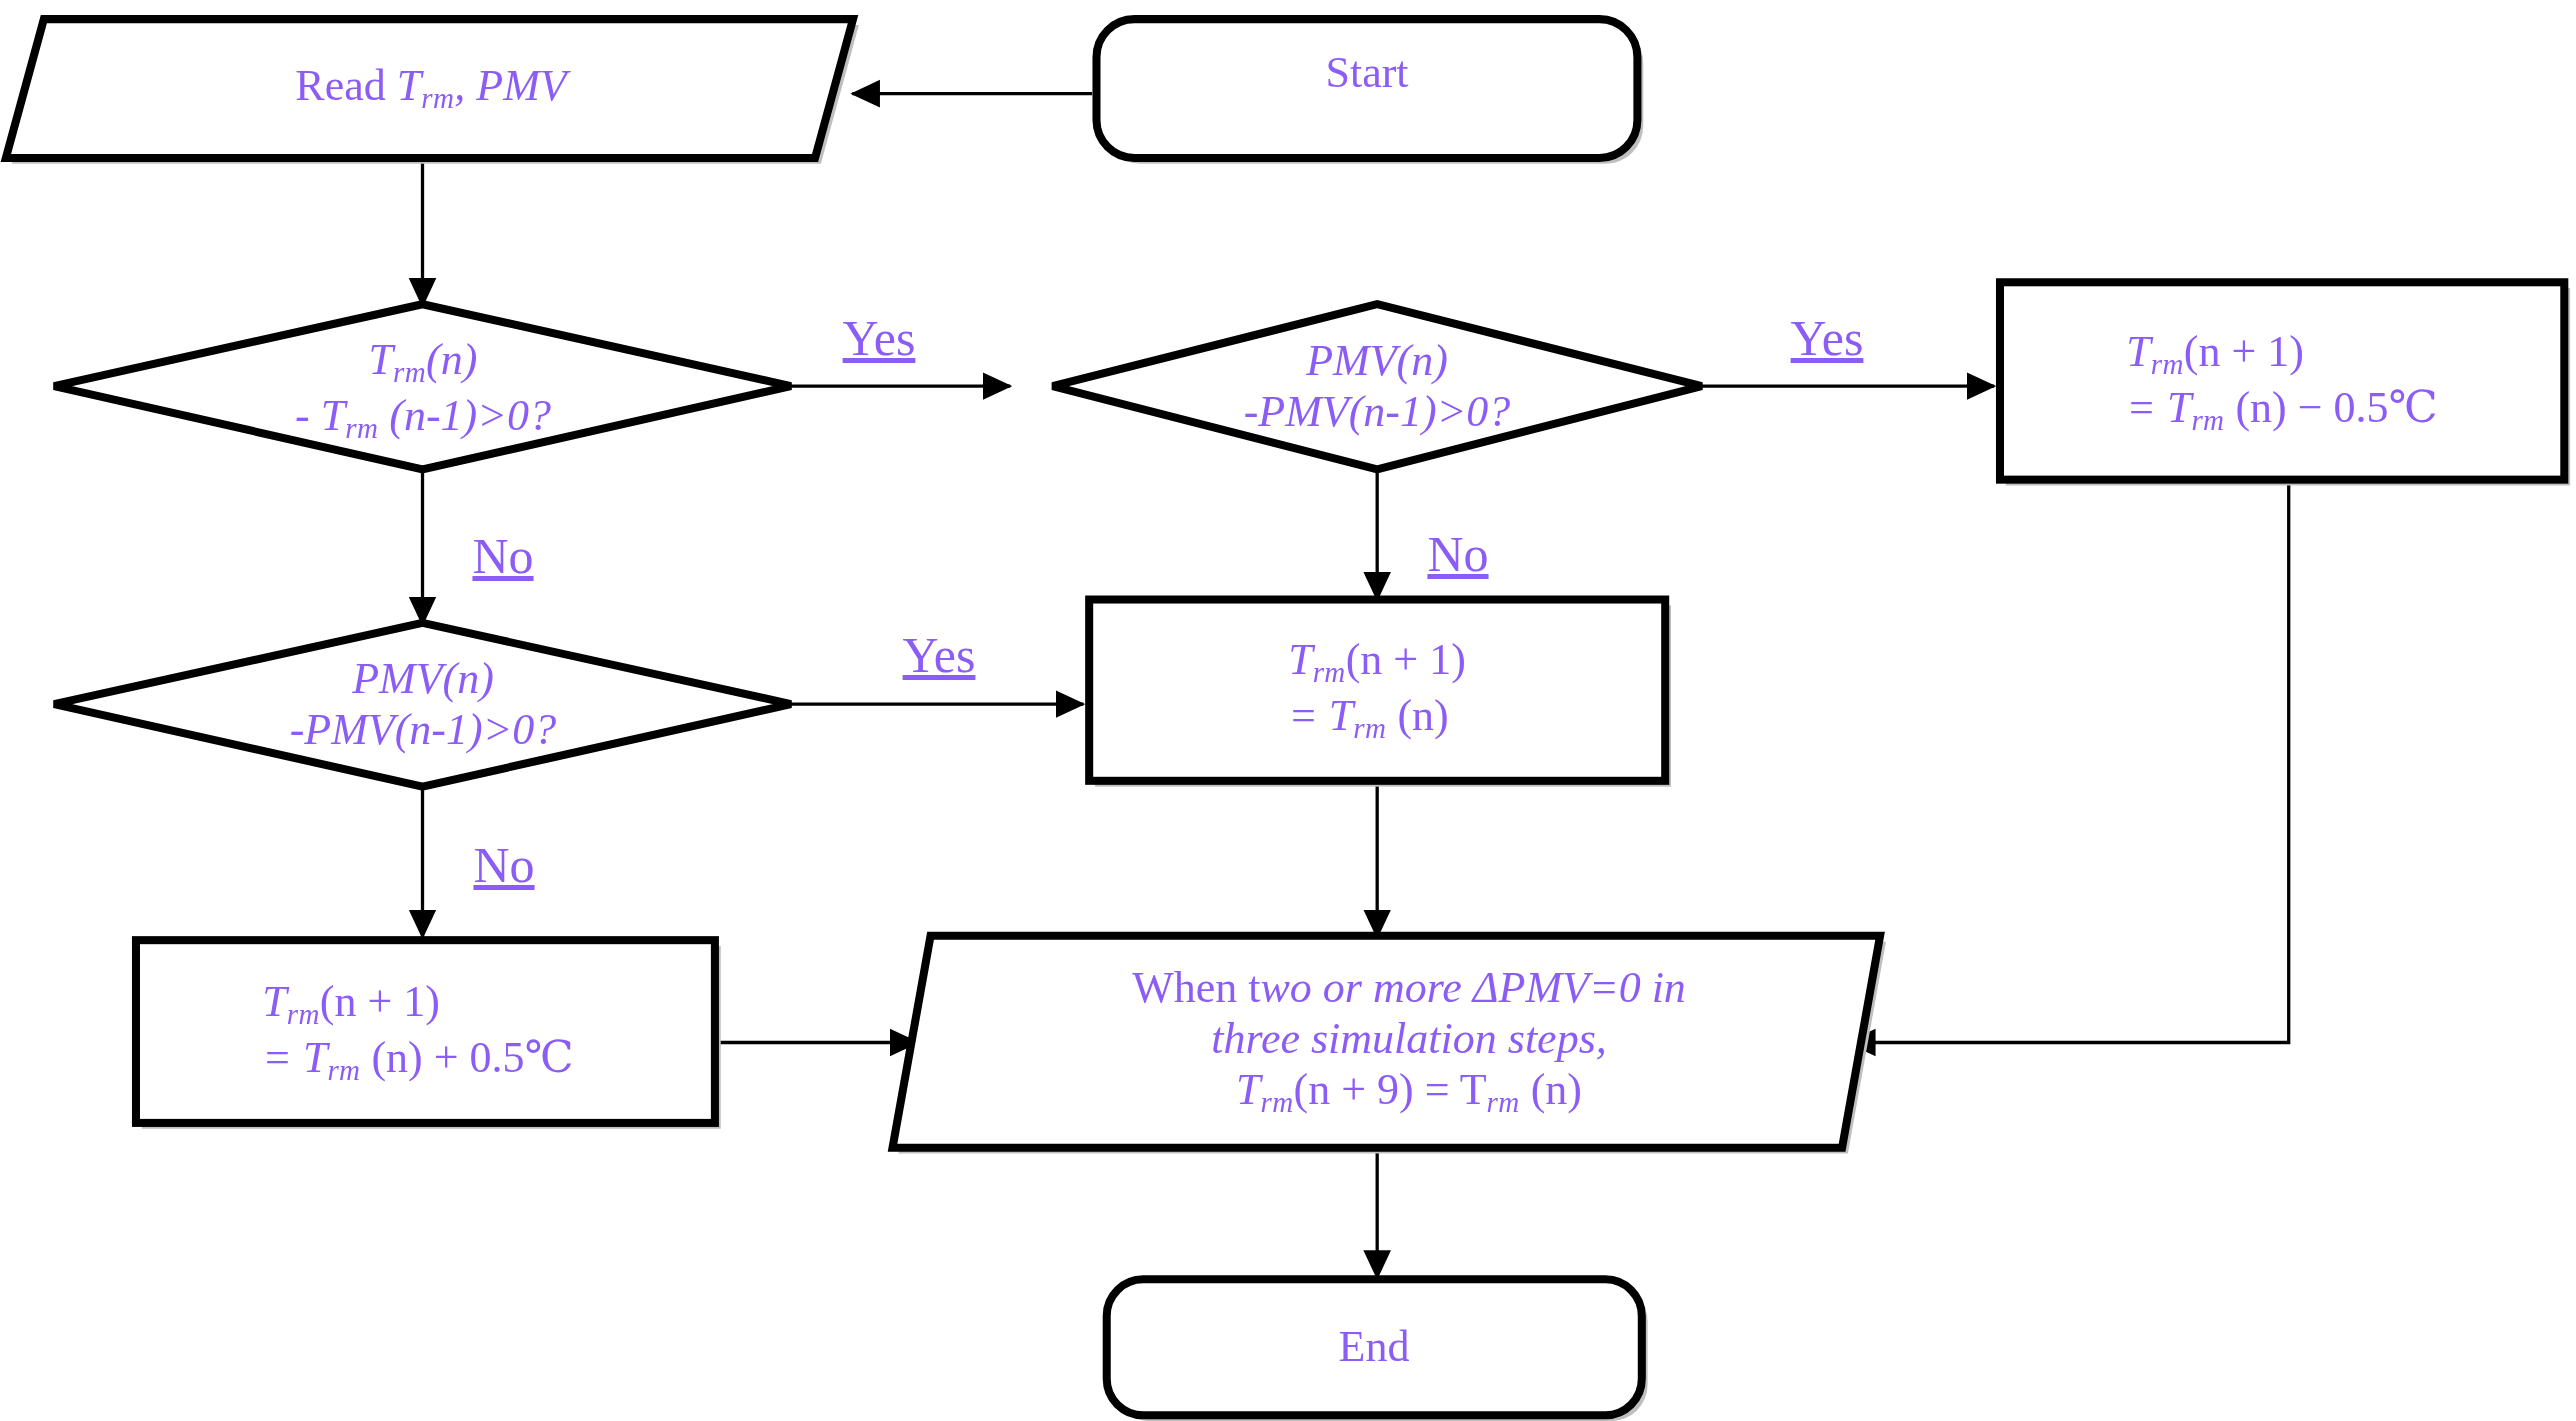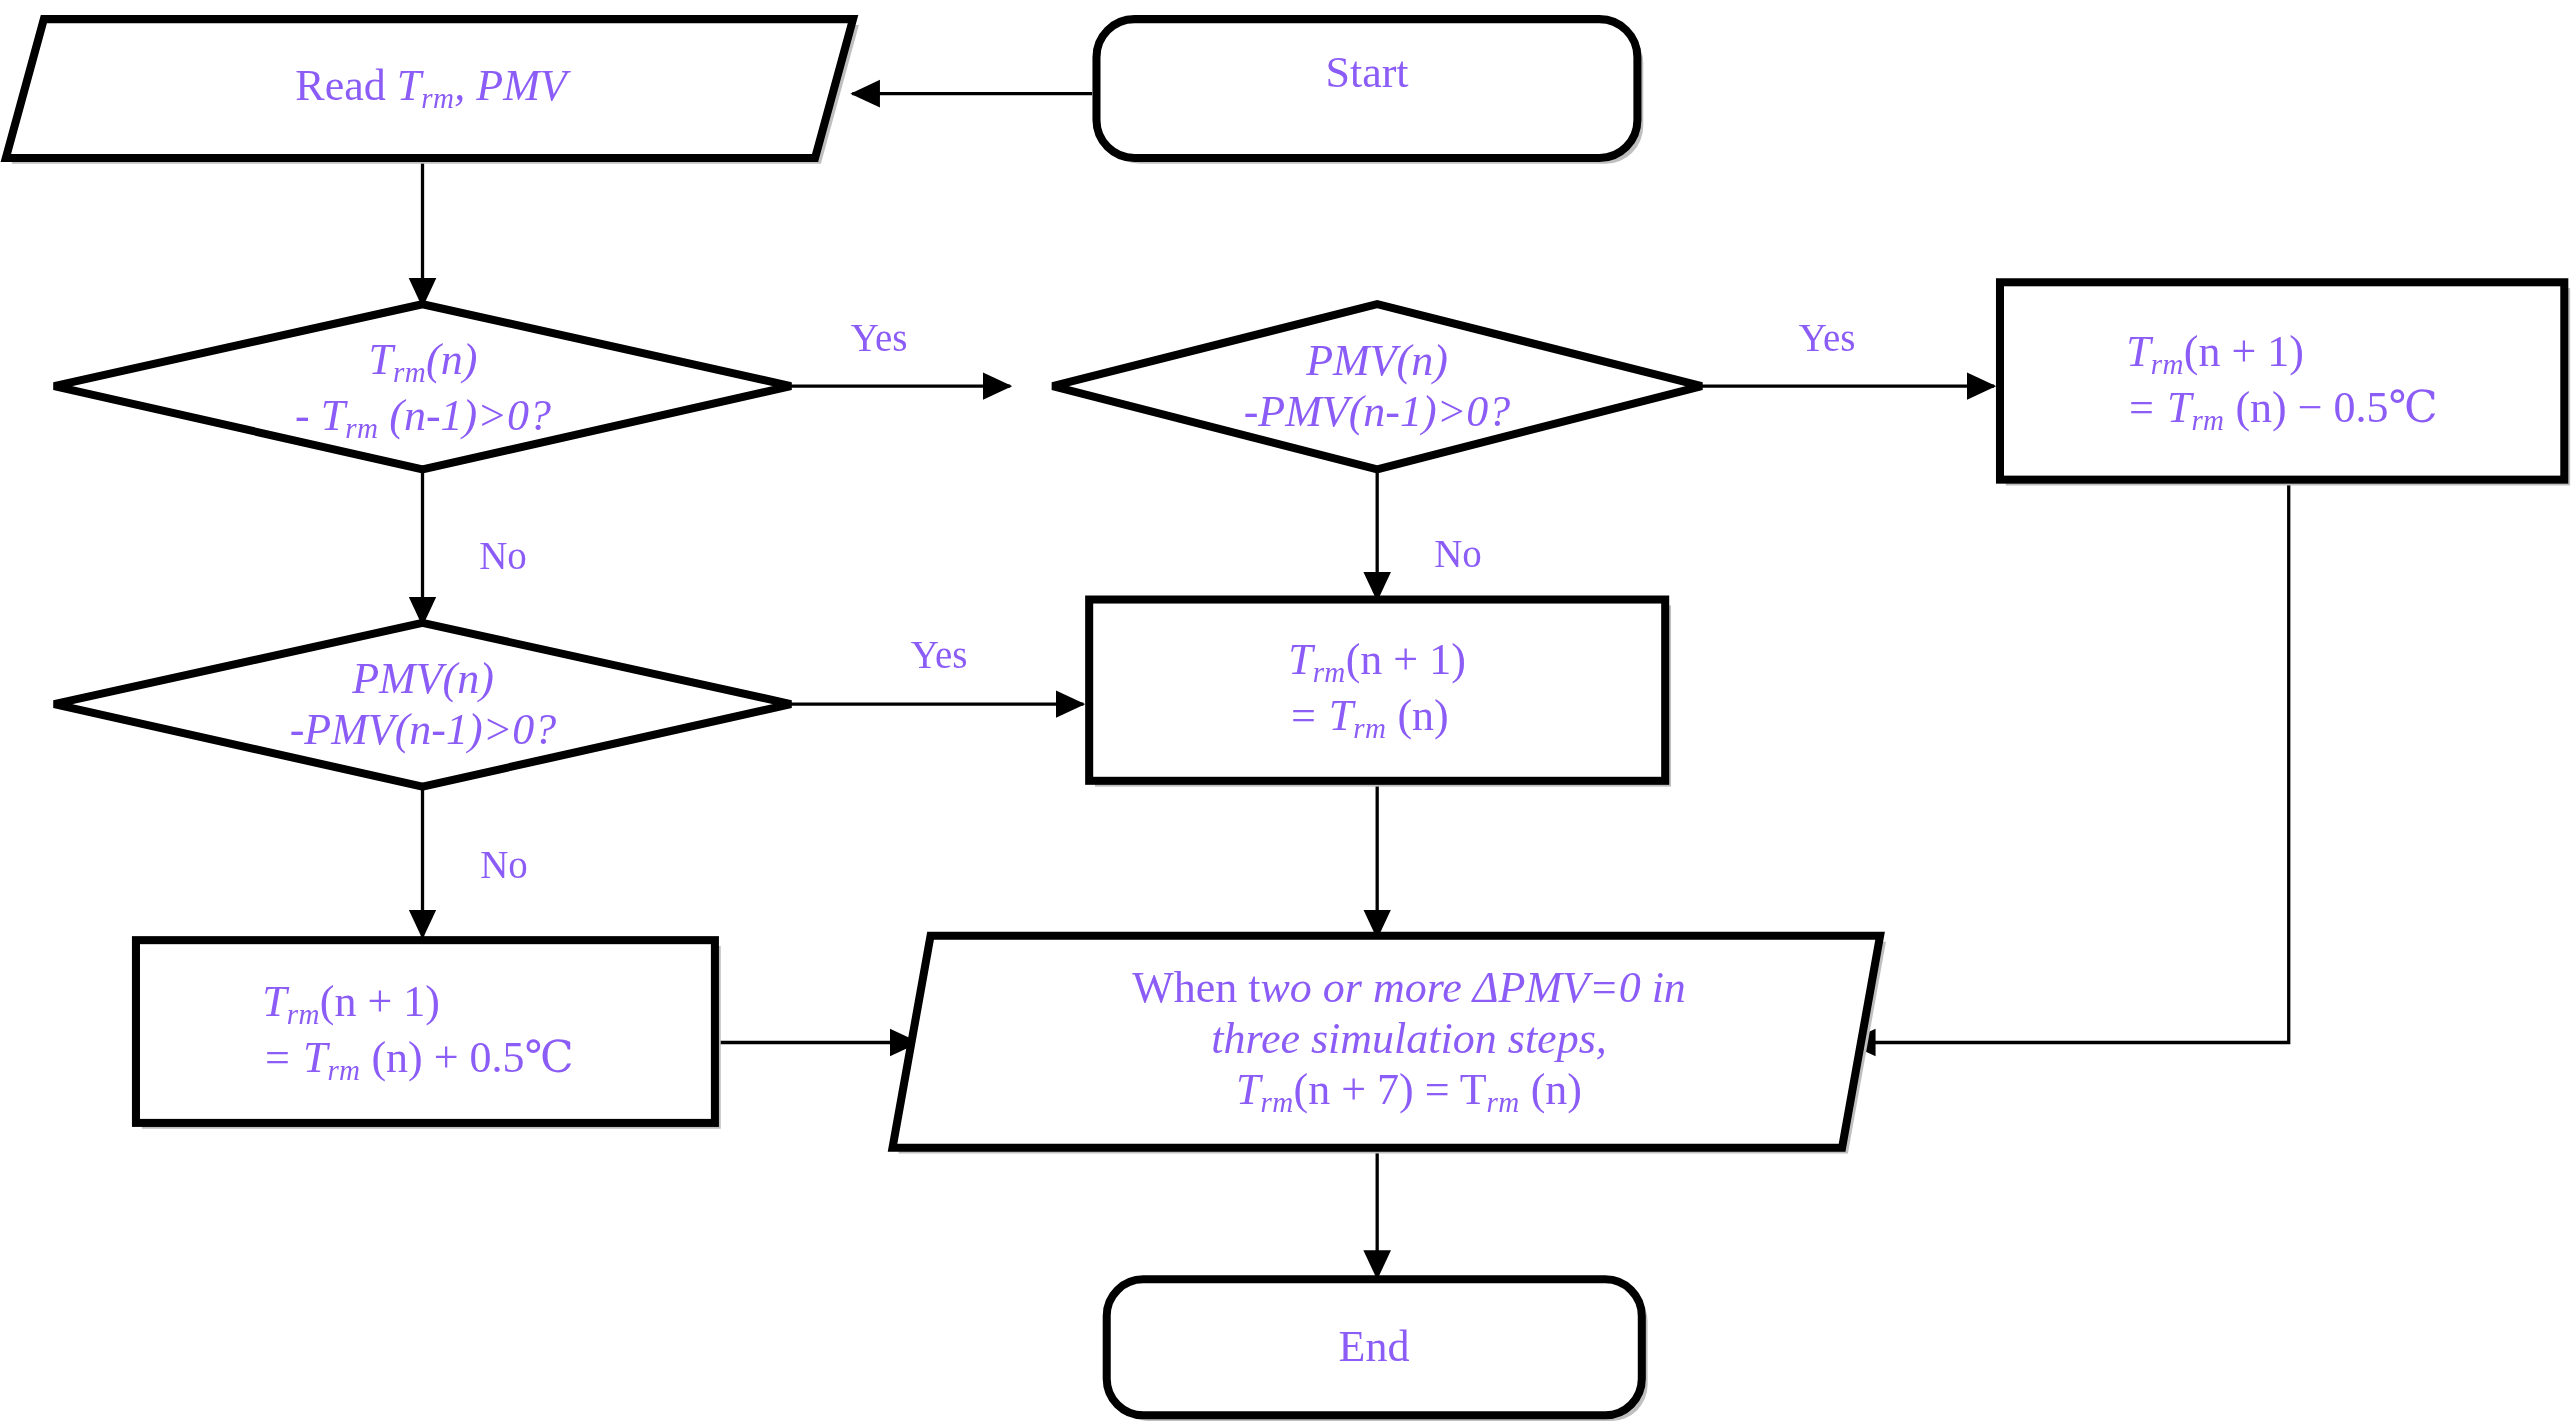--- a/index.html
+++ b/index.html
@@ -51,21 +51,22 @@
   .lbl-plain {
     font-style: normal;
   }
   .lbl-ital {
     font-style: italic;
   }
   .node-text {
     font-size: 44px;
   }
   .edge-text {
-    font-size: 39px;
+    font-size: 50px;
+    text-decoration: underline;
   }
   .sub {
     font-size: 0.66em;
     font-style: italic;
     vertical-align: -0.28em;
     letter-spacing: 0.4px;
   }
   .ln {
     display: block;
   }
@@ -166,21 +167,21 @@
   </div>
 
   <div class="lbl node-text" style="left:418px; top:1032px; text-align:left;">
     <span class="ln"><span class="lbl-ital">T</span><span class="sub">rm</span><span class="lbl-plain">(n + 1)</span></span>
     <span class="ln"><span class="lbl-ital">= T</span><span class="sub">rm</span><span class="lbl-plain"> (n) + 0.5℃</span></span>
   </div>
 
   <div class="lbl node-text" style="left:1382px; top:1041px;margin-left:27px;">
     <span class="ln"><span class="lbl-plain">When t</span><span class="lbl-ital">wo or more ΔPMV=0 in</span></span>
     <span class="ln lbl-ital">three simulation steps,</span>
-    <span class="ln"><span class="lbl-ital">T</span><span class="sub">rm</span><span class="lbl-plain">(n + 7) = T</span><span class="sub">rm</span><span class="lbl-plain"> (n)</span></span>
+    <span class="ln"><span class="lbl-ital">T</span><span class="sub">rm</span><span class="lbl-plain">(n + 9) = T</span><span class="sub">rm</span><span class="lbl-plain"> (n)</span></span>
   </div>
 
   <div class="lbl node-text lbl-plain" style="left:1374px; top:1347px;">End</div>
 
   <div class="lbl edge-text lbl-plain" style="left:879px; top:338px;">Yes</div>
 
   <div class="lbl edge-text lbl-plain" style="left:503px; top:556px;">No</div>
 
   <div class="lbl edge-text lbl-plain" style="left:1827px; top:338px;">Yes</div>
 

